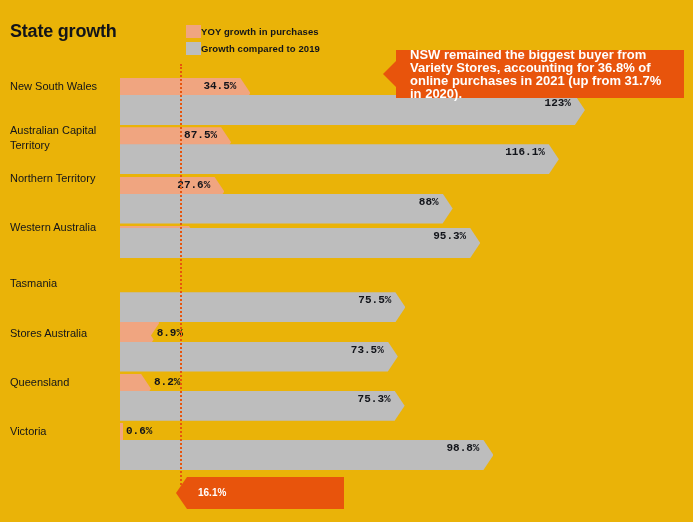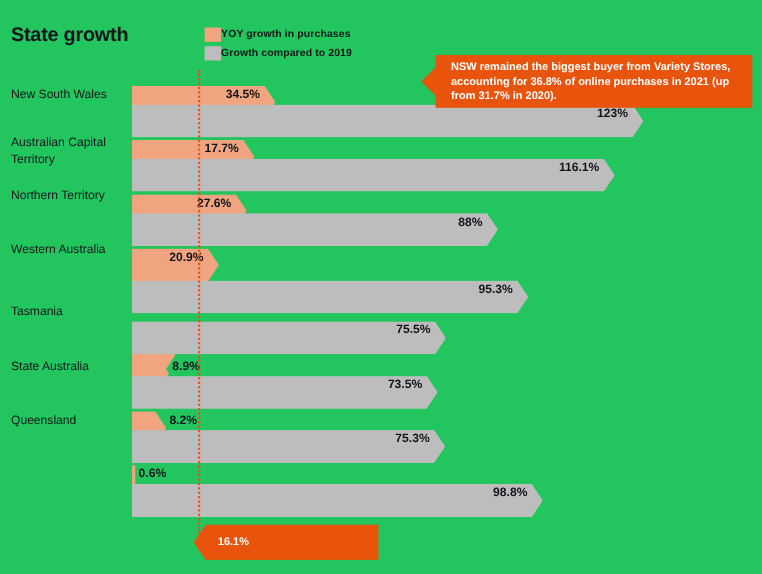--- a/index.html
+++ b/index.html
@@ -9,21 +9,21 @@
   }
   body {
     font-family: "Liberation Sans", sans-serif;
     -webkit-font-smoothing: antialiased;
   }
   #chart-root {
     position: relative;
     width: 693px;
     height: 522px;
     overflow: hidden;
-    background: #22c55e;
+    background: #eab308;
   }
 
   
   #chart-title {
     position: absolute;
     left: 10px;
     top: 21px;
     font-size: 18px;
     font-weight: bold;
     color: #12141a;
@@ -67,20 +67,21 @@
     left: 10px;
     font-size: 11px;
     color: #12141a;
     line-height: 15px;
     width: 108px;
   }
 
   .bar-wrap {
     position: absolute;
     height: 30px;
+    font-family: Liberation Mono, monospace;
   }
   .bar-shape {
     position: absolute;
     left: 0;
     top: 0;
     height: 100%;
     width: 100%;
   }
   .bar-value {
     position: absolute;
@@ -140,21 +141,21 @@
   #callout-nsw {
     left: 396px;
     top: 50px;
     width: 288px;
     height: 48px;
   }
   #callout-nsw .callout-body {
     padding: 0 11px 0 14px;
   }
   #callout-nsw .callout-text {
-    font-size: 10px;
+    font-size: 13px;
     line-height: 13px;
   }
   #callout-national {
     left: 187px;
     top: 477px;
     width: 157px;
     height: 32px;
   }
   #callout-national .callout-body {
     padding: 0 8px 0 11px;
@@ -194,71 +195,72 @@
         <div class="bar-shape" style="background: rgb(240, 165, 128); clip-path: polygon(0px 0px, 92.332% 0px, 100% 50%, 92.332% 100%, 0px 100%);"></div>
         <span class="bar-value inside">34.5%</span>
       </div>
       <div class="bar-wrap" style="left: 120px; top: 95px; width: 464.94px;">
         <div class="bar-shape" style="background: rgb(189, 189, 189); clip-path: polygon(0px 0px, 97.849% 0px, 100% 50%, 97.849% 100%, 0px 100%);"></div>
         <span class="bar-value inside">123%</span>
       </div>
       <div class="row-label" style="top: 123px;">Australian Capital Territory</div>
       <div class="bar-wrap" style="left: 120px; top: 127.3px; width: 111.132px;">
         <div class="bar-shape" style="background: rgb(240, 165, 128); clip-path: polygon(0px 0px, 91.002% 0px, 100% 50%, 91.002% 100%, 0px 100%);"></div>
-        <span class="bar-value inside">17.7%</span>
+        <span class="bar-value inside">87.5%</span>
       </div>
       <div class="bar-wrap" style="left: 120px; top: 144.3px; width: 438.858px;">
         <div class="bar-shape" style="background: rgb(189, 189, 189); clip-path: polygon(0px 0px, 97.721% 0px, 100% 50%, 97.721% 100%, 0px 100%);"></div>
         <span class="bar-value inside">116.1%</span>
       </div>
       <div class="row-label" style="top: 170.6px;">Northern Territory</div>
       <div class="bar-wrap" style="left: 120px; top: 176.6px; width: 104.328px;">
         <div class="bar-shape" style="background: rgb(240, 165, 128); clip-path: polygon(0px 0px, 90.415% 0px, 100% 50%, 90.415% 100%, 0px 100%);"></div>
         <span class="bar-value inside">27.6%</span>
       </div>
       <div class="bar-wrap" style="left: 120px; top: 193.6px; width: 332.64px; text-align: center;">
         <div class="bar-shape" style="background: rgb(189, 189, 189); clip-path: polygon(0px 0px, 96.994% 0px, 100% 50%, 96.994% 100%, 0px 100%);"></div>
         <span class="bar-value inside">88%</span>
       </div>
       <div class="row-label" style="top: 219.9px;">Western Australia</div>
       <div class="bar-wrap" style="left: 120px; top: 225.9px; width: 79.002px;">
         <div class="bar-shape" style="background: rgb(240, 165, 128); clip-path: polygon(0px 0px, 87.342% 0px, 100% 50%, 87.342% 100%, 0px 100%);"></div>
         <span class="bar-value inside">20.9%</span>
       </div>
-      <div class="bar-wrap" style="left: 120px; top: 255px; width: 360.234px; text-align: center;">
+      <div class="bar-wrap" style="left: 120px; top: 228px; width: 360.234px; text-align: center;">
         <div class="bar-shape" style="background: rgb(189, 189, 189); clip-path: polygon(0px 0px, 97.224% 0px, 100% 50%, 97.224% 100%, 0px 100%);"></div>
         <span class="bar-value inside">95.3%</span>
       </div>
       <div class="row-label" style="top: 276.2px;">Tasmania</div>
       <div class="bar-wrap" style="left: 120px; top: 264px; width: 39.312px; margin-top: 44px;">
         <div class="bar-shape" style="background: rgb(240, 165, 128); clip-path: polygon(0px 0px, 74.562% 0px, 100% 50%, 74.562% 100%, 0px 100%);"></div>
         <span class="bar-value outside">10.4%</span>
       </div>
       <div class="bar-wrap" style="left: 120px; top: 292.2px; width: 285.39px;">
         <div class="bar-shape" style="background: rgb(189, 189, 189); clip-path: polygon(0px 0px, 96.496% 0px, 100% 50%, 96.496% 100%, 0px 100%);"></div>
         <span class="bar-value inside">75.5%</span>
       </div>
-      <div class="row-label" style="top: 325.5px;">State Australia</div>
+      <div class="row-label" style="top: 325.5px;">Stores Australia</div>
       <div class="bar-wrap" style="left: 120px; top: 324.5px; width: 33.642px;">
         <div class="bar-shape" style="background: rgb(240, 165, 128); clip-path: polygon(0px 0px, 70.275% 0px, 100% 50%, 70.275% 100%, 0px 100%);"></div>
         <span class="bar-value outside">8.9%</span>
       </div>
       <div class="bar-wrap" style="left: 120px; top: 341.5px; width: 277.83px;">
         <div class="bar-shape" style="background: rgb(189, 189, 189); clip-path: polygon(0px 0px, 96.401% 0px, 100% 50%, 96.401% 100%, 0px 100%);"></div>
         <span class="bar-value inside">73.5%</span>
       </div>
       <div class="row-label" style="top: 374.8px;">Queensland</div>
       <div class="bar-wrap" style="left: 120px; top: 373.8px; width: 30.996px;">
         <div class="bar-shape" style="background: rgb(240, 165, 128); clip-path: polygon(0px 0px, 67.738% 0px, 100% 50%, 67.738% 100%, 0px 100%);"></div>
         <span class="bar-value outside">8.2%</span>
       </div>
       <div class="bar-wrap" style="left: 120px; top: 390.8px; width: 284.634px;">
         <div class="bar-shape" style="background: rgb(189, 189, 189); clip-path: polygon(0px 0px, 96.487% 0px, 100% 50%, 96.487% 100%, 0px 100%);"></div>
         <span class="bar-value inside">75.3%</span>
       </div>
+      <div class="row-label" style="top: 424.1px;">Victoria</div>
       <div class="bar-wrap" style="left: 120px; top: 423.1px; width: 3px;">
         <div class="bar-shape" style="background: rgb(240, 165, 128);"></div>
         <span class="bar-value outside">0.6%</span>
       </div>
       <div class="bar-wrap" style="left: 120px; top: 440.1px; width: 373.464px;">
         <div class="bar-shape" style="background: rgb(189, 189, 189); clip-path: polygon(0px 0px, 97.322% 0px, 100% 50%, 97.322% 100%, 0px 100%);"></div>
         <span class="bar-value inside">98.8%</span>
       </div>
     </div>
 

